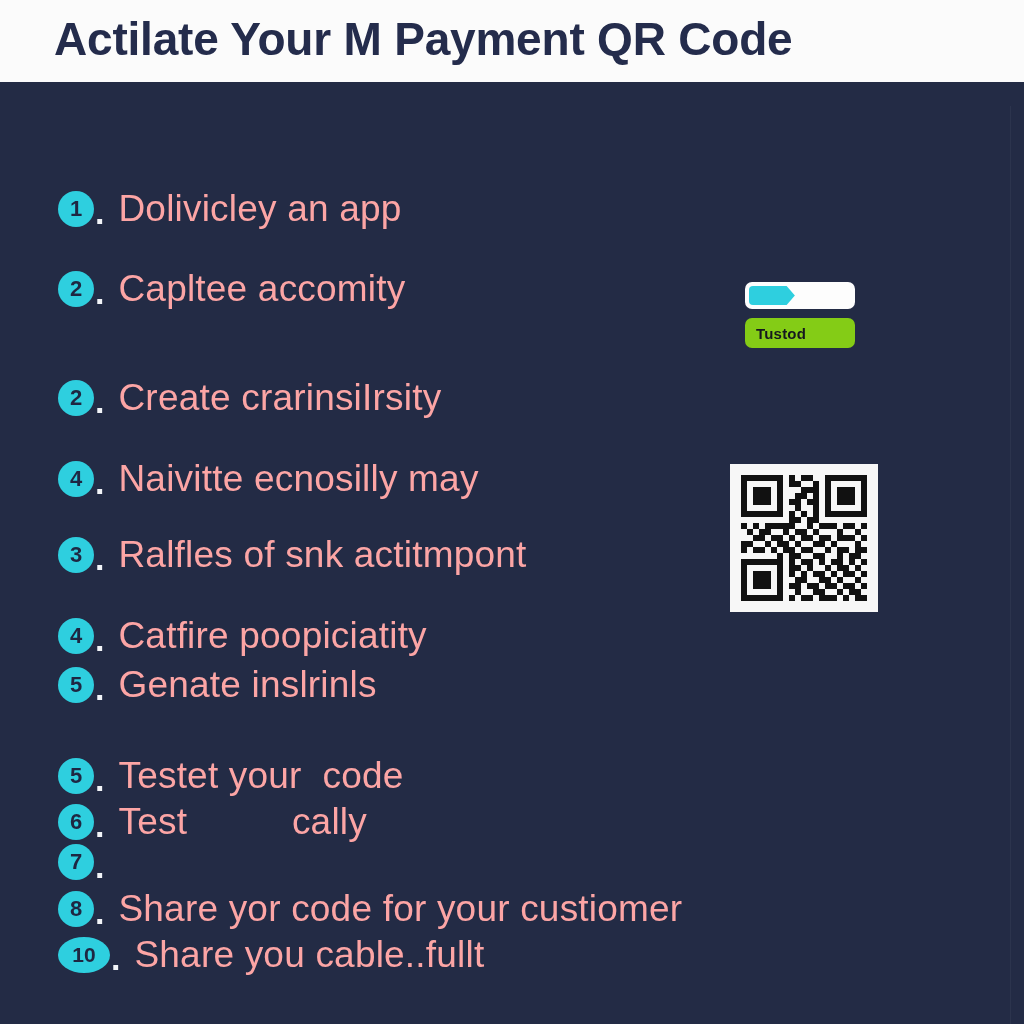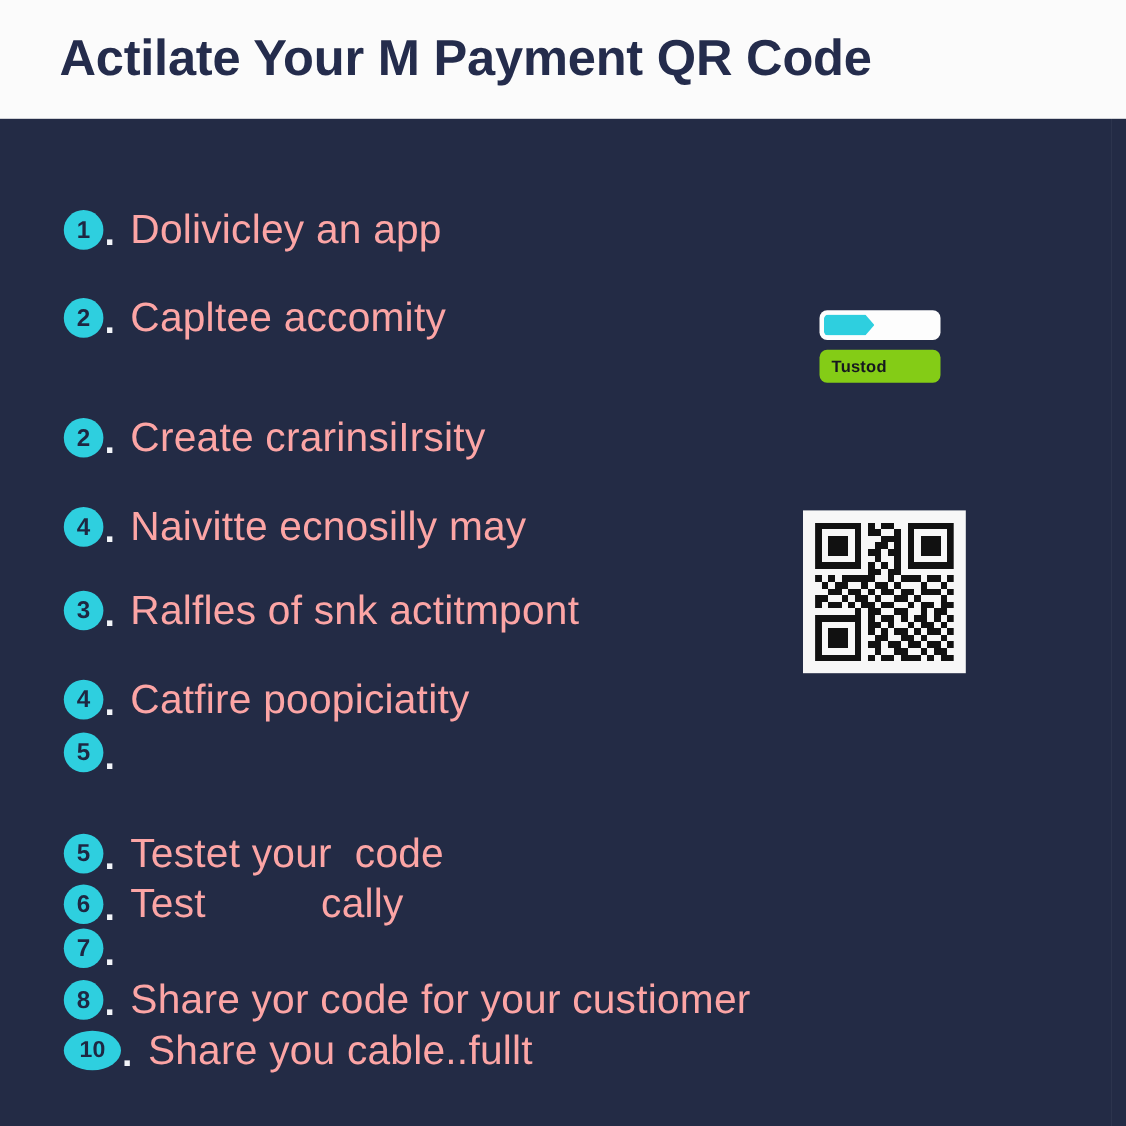--- a/index.html
+++ b/index.html
@@ -34,21 +34,21 @@
     background: rgba(255,255,255,0.045);
     pointer-events: none;
   }
 
   
   .header-band {
     position: absolute;
     left: 0;
     top: 0;
     width: 1024px;
-    height: 108px;
+    height: 82px;
     background: #fbfbfb;
     display: flex;
     align-items: center;
     overflow: hidden;
   }
   .header-title {
     margin: 0;
     padding-left: 54px;
     padding-bottom: 4px;
     font-size: 46px;
@@ -221,20 +221,21 @@
         <span class="step-label">Ralfles of snk actitmpont</span>
       </div>
       <div class="step" style="top: 511px;">
         <span class="badge">4</span>
         <span class="dot">.</span>
         <span class="step-label">Catfire poopiciatity</span>
       </div>
       <div class="step" style="top: 560px;">
         <span class="badge">5</span>
         <span class="dot">.</span>
+        <span class="step-label">Genate inslrinls</span>
       </div>
       <div class="step" style="top: 651px;">
         <span class="badge">5</span>
         <span class="dot">.</span>
         <span class="step-label">Testet your  code</span>
       </div>
       <div class="step" style="top: 697px;">
         <span class="badge">6</span>
         <span class="dot">.</span>
         <span class="step-label">Test          cally</span>

